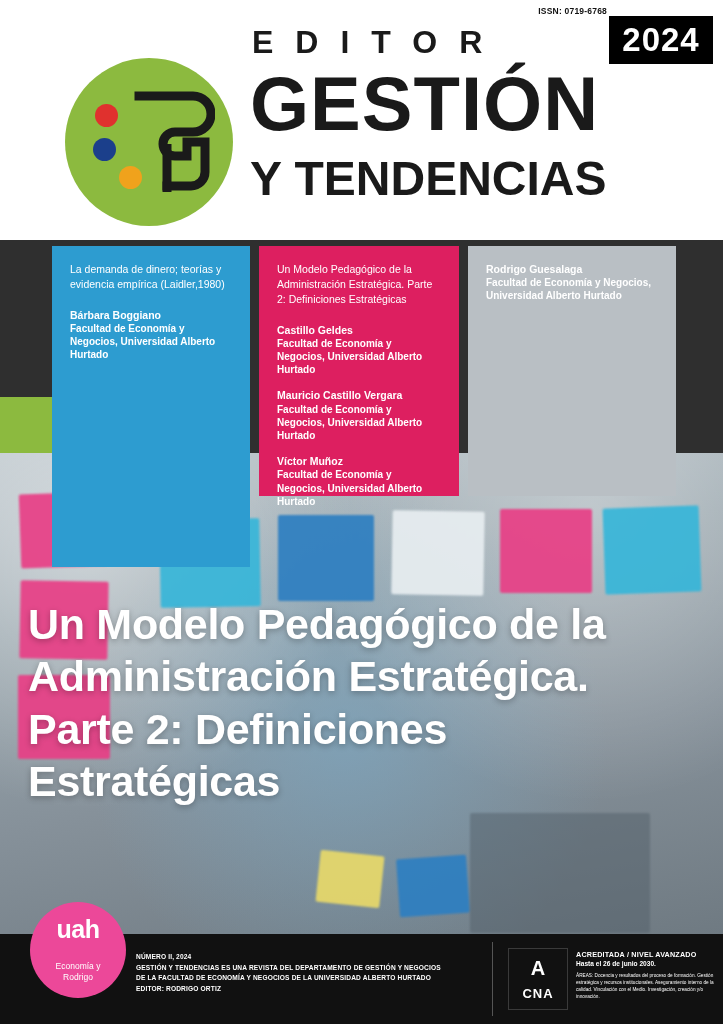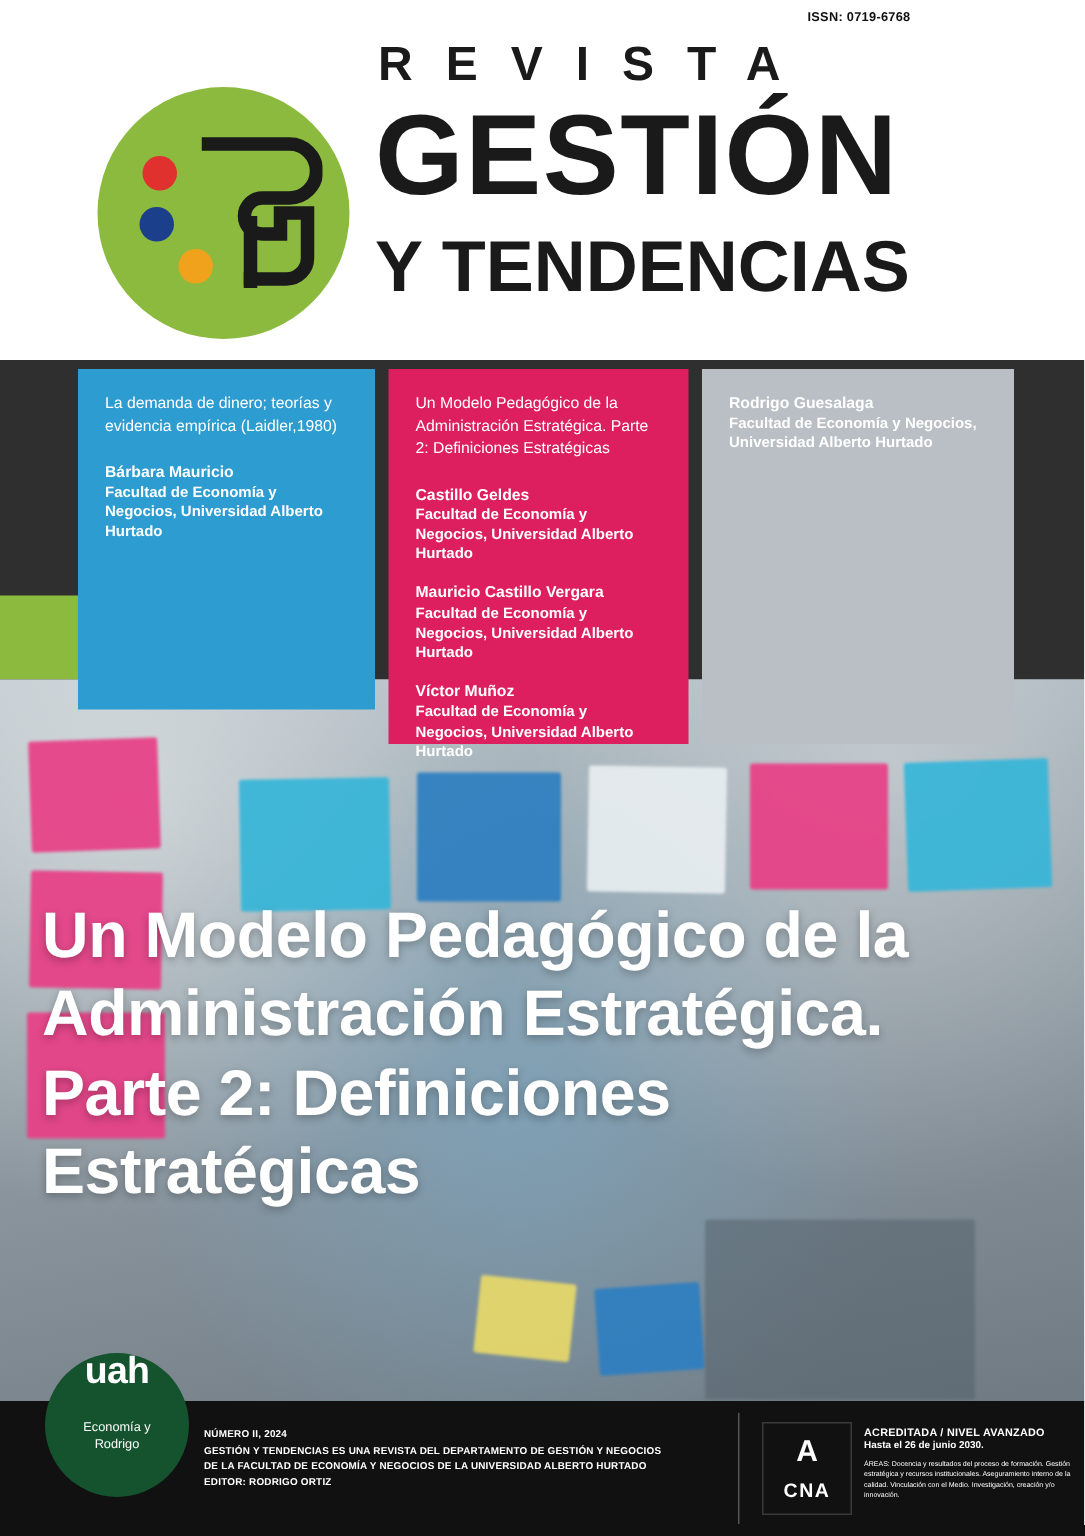--- a/index.html
+++ b/index.html
@@ -144,21 +144,21 @@
     position: absolute;
     left: 52px; top: 246px;
     width: 625px; height: 254px;
   }
   .card {
     position: absolute;
     top: 0;
     padding: 16px 18px 18px 18px;
     color: #ffffff;
   }
-  .card.c1 { left: 0;   width: 198px; height: 227px; background: #2d9cd0; }
+  .card.c1 { left: 0;   width: 198px; height: 321px; background: #2d9cd0; }
   .card.c2 { left: 207px; width: 200px; height: 250px; background: #dd1f60; }
   .card.c3 { left: 416px; width: 208px; height: 250px; background: #b9bfc4; }
 
   .card-title {
     font-size: 10.5px;
     line-height: 1.42;
     font-weight: 400;
     margin-bottom: 16px;
   }
   .author-name {
@@ -195,24 +195,25 @@
     left: 0; top: 934px;
     width: 723px; height: 90px;
     background: #111111;
     color: #ffffff;
   }
   .uah-badge {
     position: absolute;
     left: 30px; top: -32px;
     width: 96px; height: 96px;
     border-radius: 50%;
-    background: #14532d;
+    background: #ec4899;
     display: flex;
     flex-direction: column;
     align-items: center;
+    justify-content: center;
     gap: 12px;
   }
   .uah-logo {
     font-size: 25px;
     font-weight: 700;
     letter-spacing: -.5px;
     color: #ffffff;
     line-height: 1;
   }
   .uah-sub {
@@ -264,33 +265,34 @@
   .acred-sub { font-size: 6.6px; font-weight: 700; margin-top: 1px; }
   .acred-areas { font-size: 4.7px; line-height: 1.5; margin-top: 5px; }
 </style>
 </head>
 <body>
 
 <div class="page">
 
   <div class="masthead">
     <div class="issn">ISSN: 0719-6768</div>
+    <div class="year-box">2024</div>
 
     <div class="logo">
       <div class="logo-circle"></div>
       <svg class="logo-letter" viewBox="0 0 84 110">
         <path d="M8 8 H62 a18 18 0 0 1 0 36 H44 a12 12 0 0 0 0 24 H56 V54 H74 V84 a14 14 0 0 1 -14 14 H36" fill="none" stroke="#1a1a1a" stroke-width="9" stroke-linecap="square"></path>
         <line x1="36" y1="56" x2="36" y2="104" stroke="#1a1a1a" stroke-width="9"></line>
       </svg>
       <div class="dot red"></div>
       <div class="dot blue"></div>
       <div class="dot orange"></div>
     </div>
 
-    <div class="title-revista">REVISTA</div>
+    <div class="title-revista">EDITOR</div>
     <div class="title-gestion">GESTIÓN</div>
     <div class="title-tendencias">Y TENDENCIAS</div>
   </div>
 
   <div class="dark-band"></div>
   <div class="green-bar"></div>
 
   <div class="photo">
     <div class="photo-bg"></div>
     <div class="note pink" style="left:20px;  top:40px;  width:86px;  height:74px;  transform:rotate(-2deg);"></div>
@@ -303,21 +305,21 @@
     <div class="note cyan" style="left:604px; top:54px;  width:96px;  height:86px; transform:rotate(-2deg);"></div>
     <div class="note yellow" style="left:318px; top:400px; width:64px; height:52px; transform:rotate(6deg);"></div>
     <div class="note blue" style="left:398px; top:404px; width:70px; height:58px; transform:rotate(-4deg);"></div>
     <div class="note dark" style="left:470px; top:360px; width:180px; height:120px; opacity:.5;"></div>
   </div>
 
   <div class="cards">
 
     <div class="card c1">
       <div class="card-title">La demanda de dinero; teorías y evidencia empírica (Laidler,1980)</div>
-      <div class="author-name">Bárbara Mauricio</div>
+      <div class="author-name">Bárbara Boggiano</div>
       <div class="author-aff">Facultad de Economía y Negocios, Universidad Alberto Hurtado</div>
     </div>
 
     <div class="card c2">
       <div class="card-title">Un Modelo Pedagógico de la Administración Estratégica. Parte 2: Definiciones Estratégicas</div>
       <div class="author-name">Castillo Geldes</div>
       <div class="author-aff">Facultad de Economía y Negocios, Universidad Alberto Hurtado</div>
       <div class="author-name">Mauricio Castillo Vergara</div>
       <div class="author-aff">Facultad de Economía y Negocios, Universidad Alberto Hurtado</div>
       <div class="author-name">Víctor Muñoz</div>

